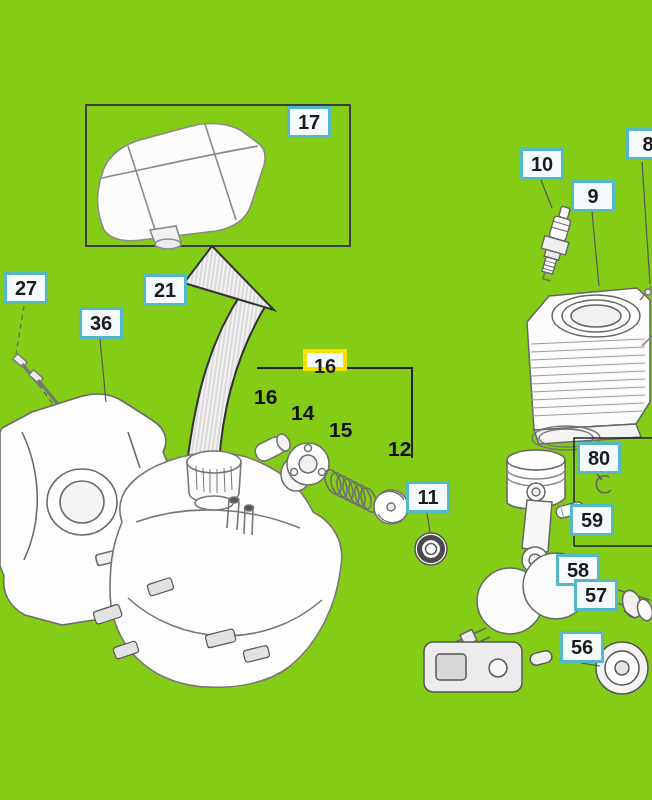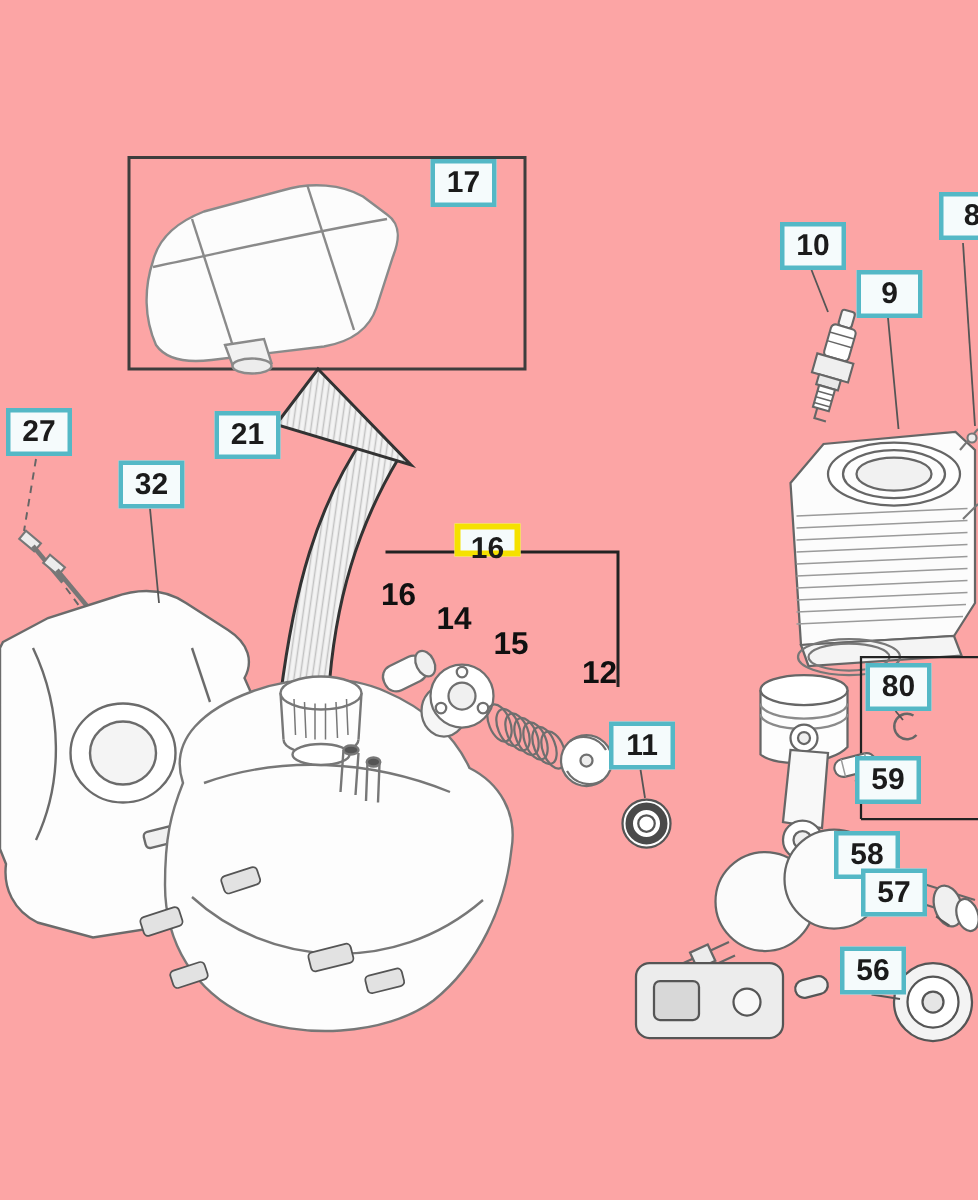--- a/index.html
+++ b/index.html
@@ -1,16 +1,16 @@
 <!DOCTYPE html>
 <html style="--callout-border: #54b8c6; --callout-bg: #f5fbfc; --highlight-border: #f5e100; --text-color: #1b1b1b; --line-color: #6b6b6b;"><head>
 <meta charset="utf-8">
 <style>
   html,body{margin:0;padding:0;background:#fff;}
-  .stage{position:relative;width:652px;height:800px;background:#fca5a5;overflow:hidden;
+  .stage{position:relative;width:652px;height:800px;background:#84cc16;overflow:hidden;
          font-family:"Liberation Sans",sans-serif;}
   .stage svg{position:absolute;left:0;top:0;}
   .callout{position:absolute;box-sizing:border-box;min-width:44px;height:32px;padding:0 4px;
            border:3px solid var(--callout-border,#54b8c6);background:var(--callout-bg,#f6fcfd);
            color:var(--text-color,#1b1b1b);font:bold 20px/26px "Liberation Sans",sans-serif;
            text-align:center;z-index:3;cursor:pointer;}
   .callout.highlight{border:4px solid var(--highlight-border,#f5e100);height:22px;line-height:26px;}
   .plain-num{position:absolute;color:#101010;font:bold 21px "Liberation Sans",sans-serif;z-index:3;}
 </style>
 </head>
@@ -213,21 +213,21 @@
       <path d="M581,663 L600,666"></path>
     </g>
   </svg>
 
   <div class="callout" style="left:287px;top:106px">17</div>
   <div class="callout" style="left:626px;top:128px">8</div>
   <div class="callout" style="left:520px;top:148px">10</div>
   <div class="callout" style="left:571px;top:180px">9</div>
   <div class="callout" style="left:4px;top:272px">27</div>
   <div class="callout" style="left:143px;top:274px">21</div>
-  <div class="callout" style="left:79px;top:307px">32</div>
+  <div class="callout" style="left:79px;top:307px">36</div>
   <div class="callout highlight" style="left:303px;top:349px">16</div>
   <div class="plain-num" style="left:254px;top:385px">16</div>
   <div class="plain-num" style="left:291px;top:401px">14</div>
   <div class="plain-num" style="left:329px;top:418px">15</div>
   <div class="plain-num" style="left:388px;top:437px">12</div>
   <div class="callout" style="left:406px;top:481px">11</div>
   <div class="callout" style="left:577px;top:442px">80</div>
   <div class="callout" style="left:570px;top:504px">59</div>
   <div class="callout" style="left:556px;top:554px">58</div>
   <div class="callout" style="left:574px;top:579px">57</div>

